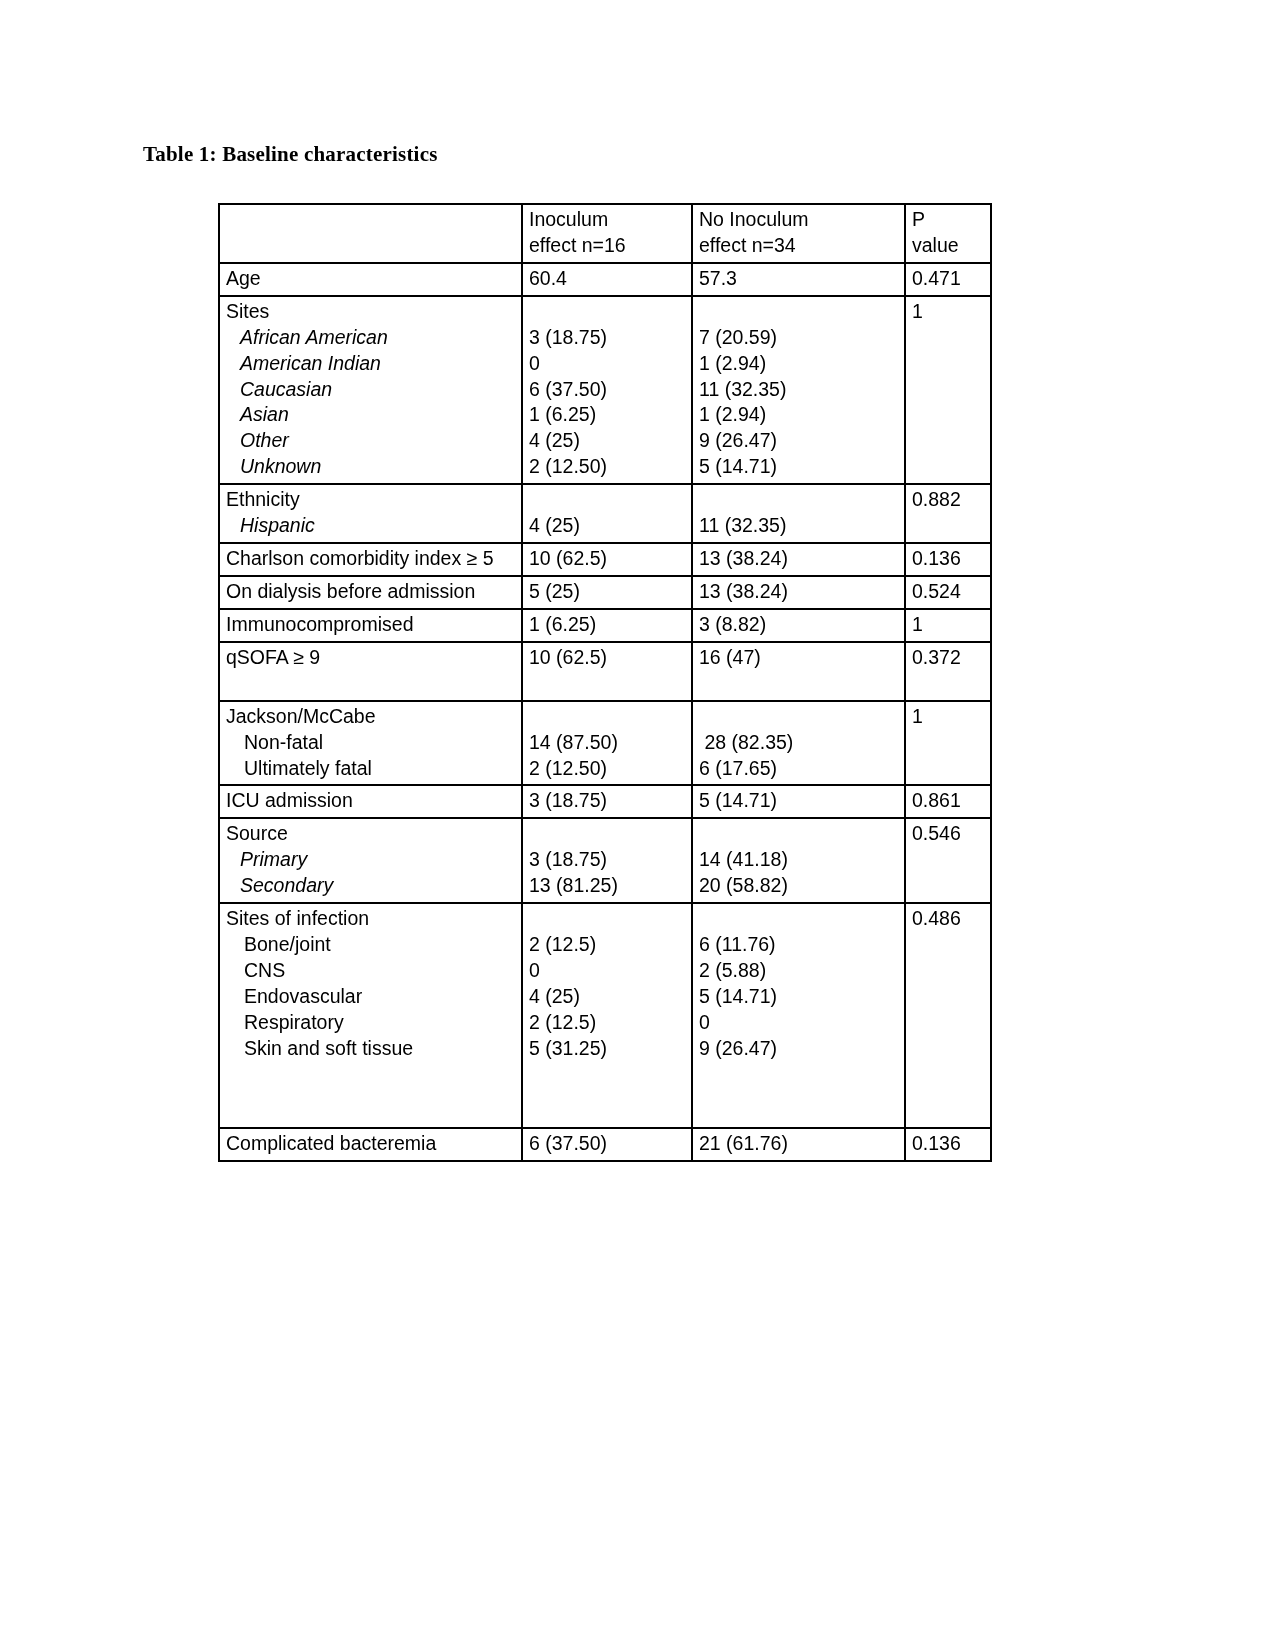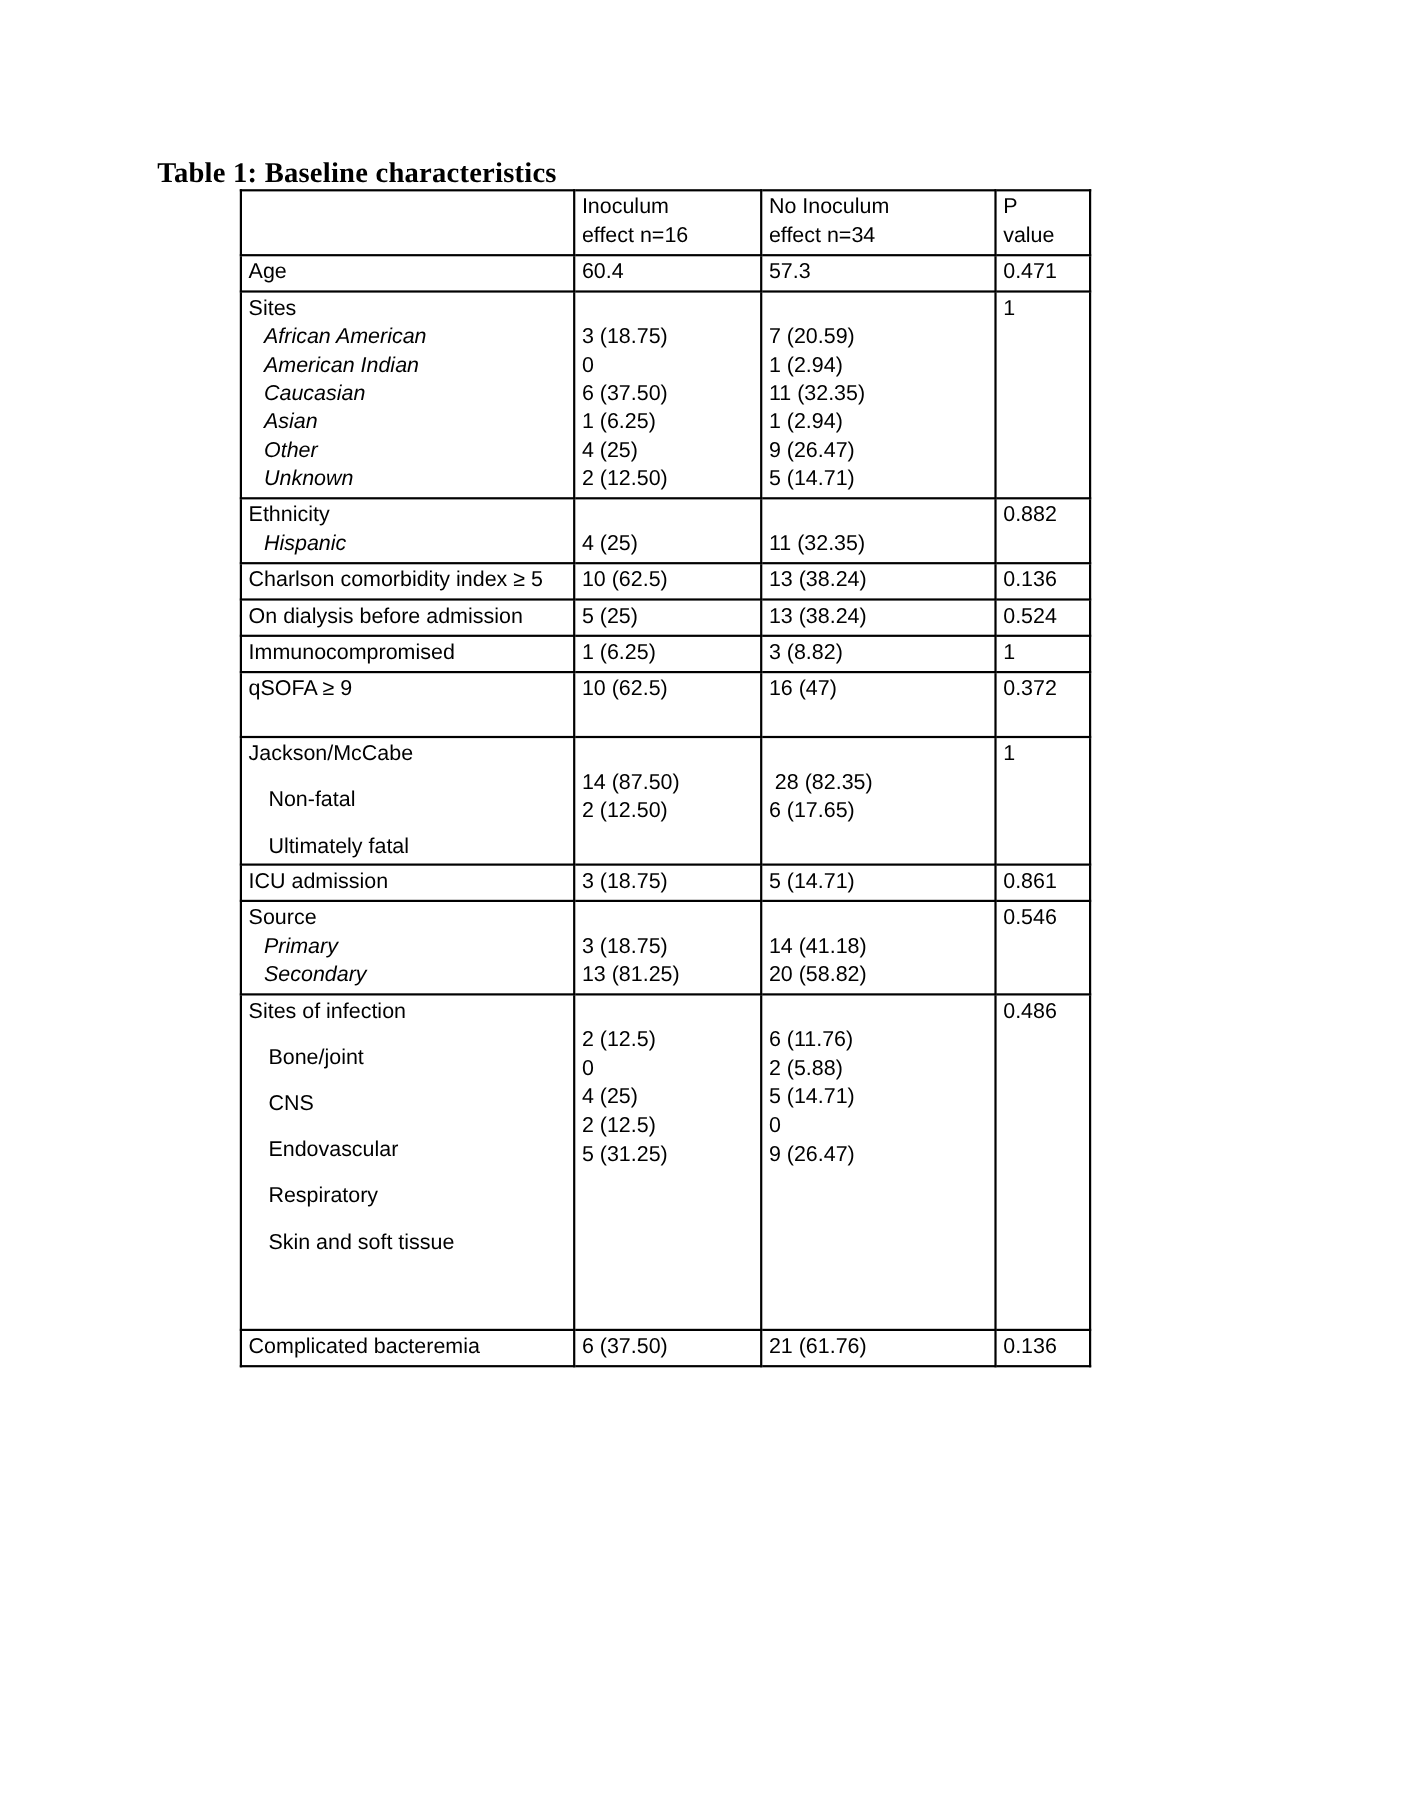--- a/index.html
+++ b/index.html
@@ -19,28 +19,28 @@
     top: 0; left: 0;
     width: 1275px;
     height: 1650px;
   }
   .caption {
     position: absolute;
     left: 143px;
     top: 142px;
     font-family: "Liberation Serif", serif;
     font-weight: bold;
-    font-size: 26px;
+    font-size: 21px;
     letter-spacing: 0.2px;
     white-space: nowrap;
   }
   .table-wrap {
     position: absolute;
     left: 218px;
-    top: 172px;
+    top: 203px;
     width: 772px;
   }
   table.baseline {
     border-collapse: collapse;
     width: 772px;
     table-layout: fixed;
     font-size: 19.5px;
     line-height: 1.33;
   }
   table.baseline td {
@@ -49,21 +49,21 @@
     padding: 2px 5px 3px 6px;
     font-size: 19.5px;
   }
   col.c0 { width: 303px; }
   col.c1 { width: 170px; }
   col.c2 { width: 213px; }
   col.c3 { width: 86px; }
   .line { display: block; white-space: pre; }
   .ital { font-style: italic; }
   .indent { padding-left: 14px; }
-  .indent2 { padding-left: 18px; margin-top: 16px; }
+  .indent2 { padding-left: 18px; }
   .pad-bottom-lg { padding-bottom: 62px; }
   .nowrap { white-space: nowrap; }
 </style>
 </head>
 <body>
 
 <div class="page">
 
   <div class="caption">Table 1: Baseline characteristics</div>
 

